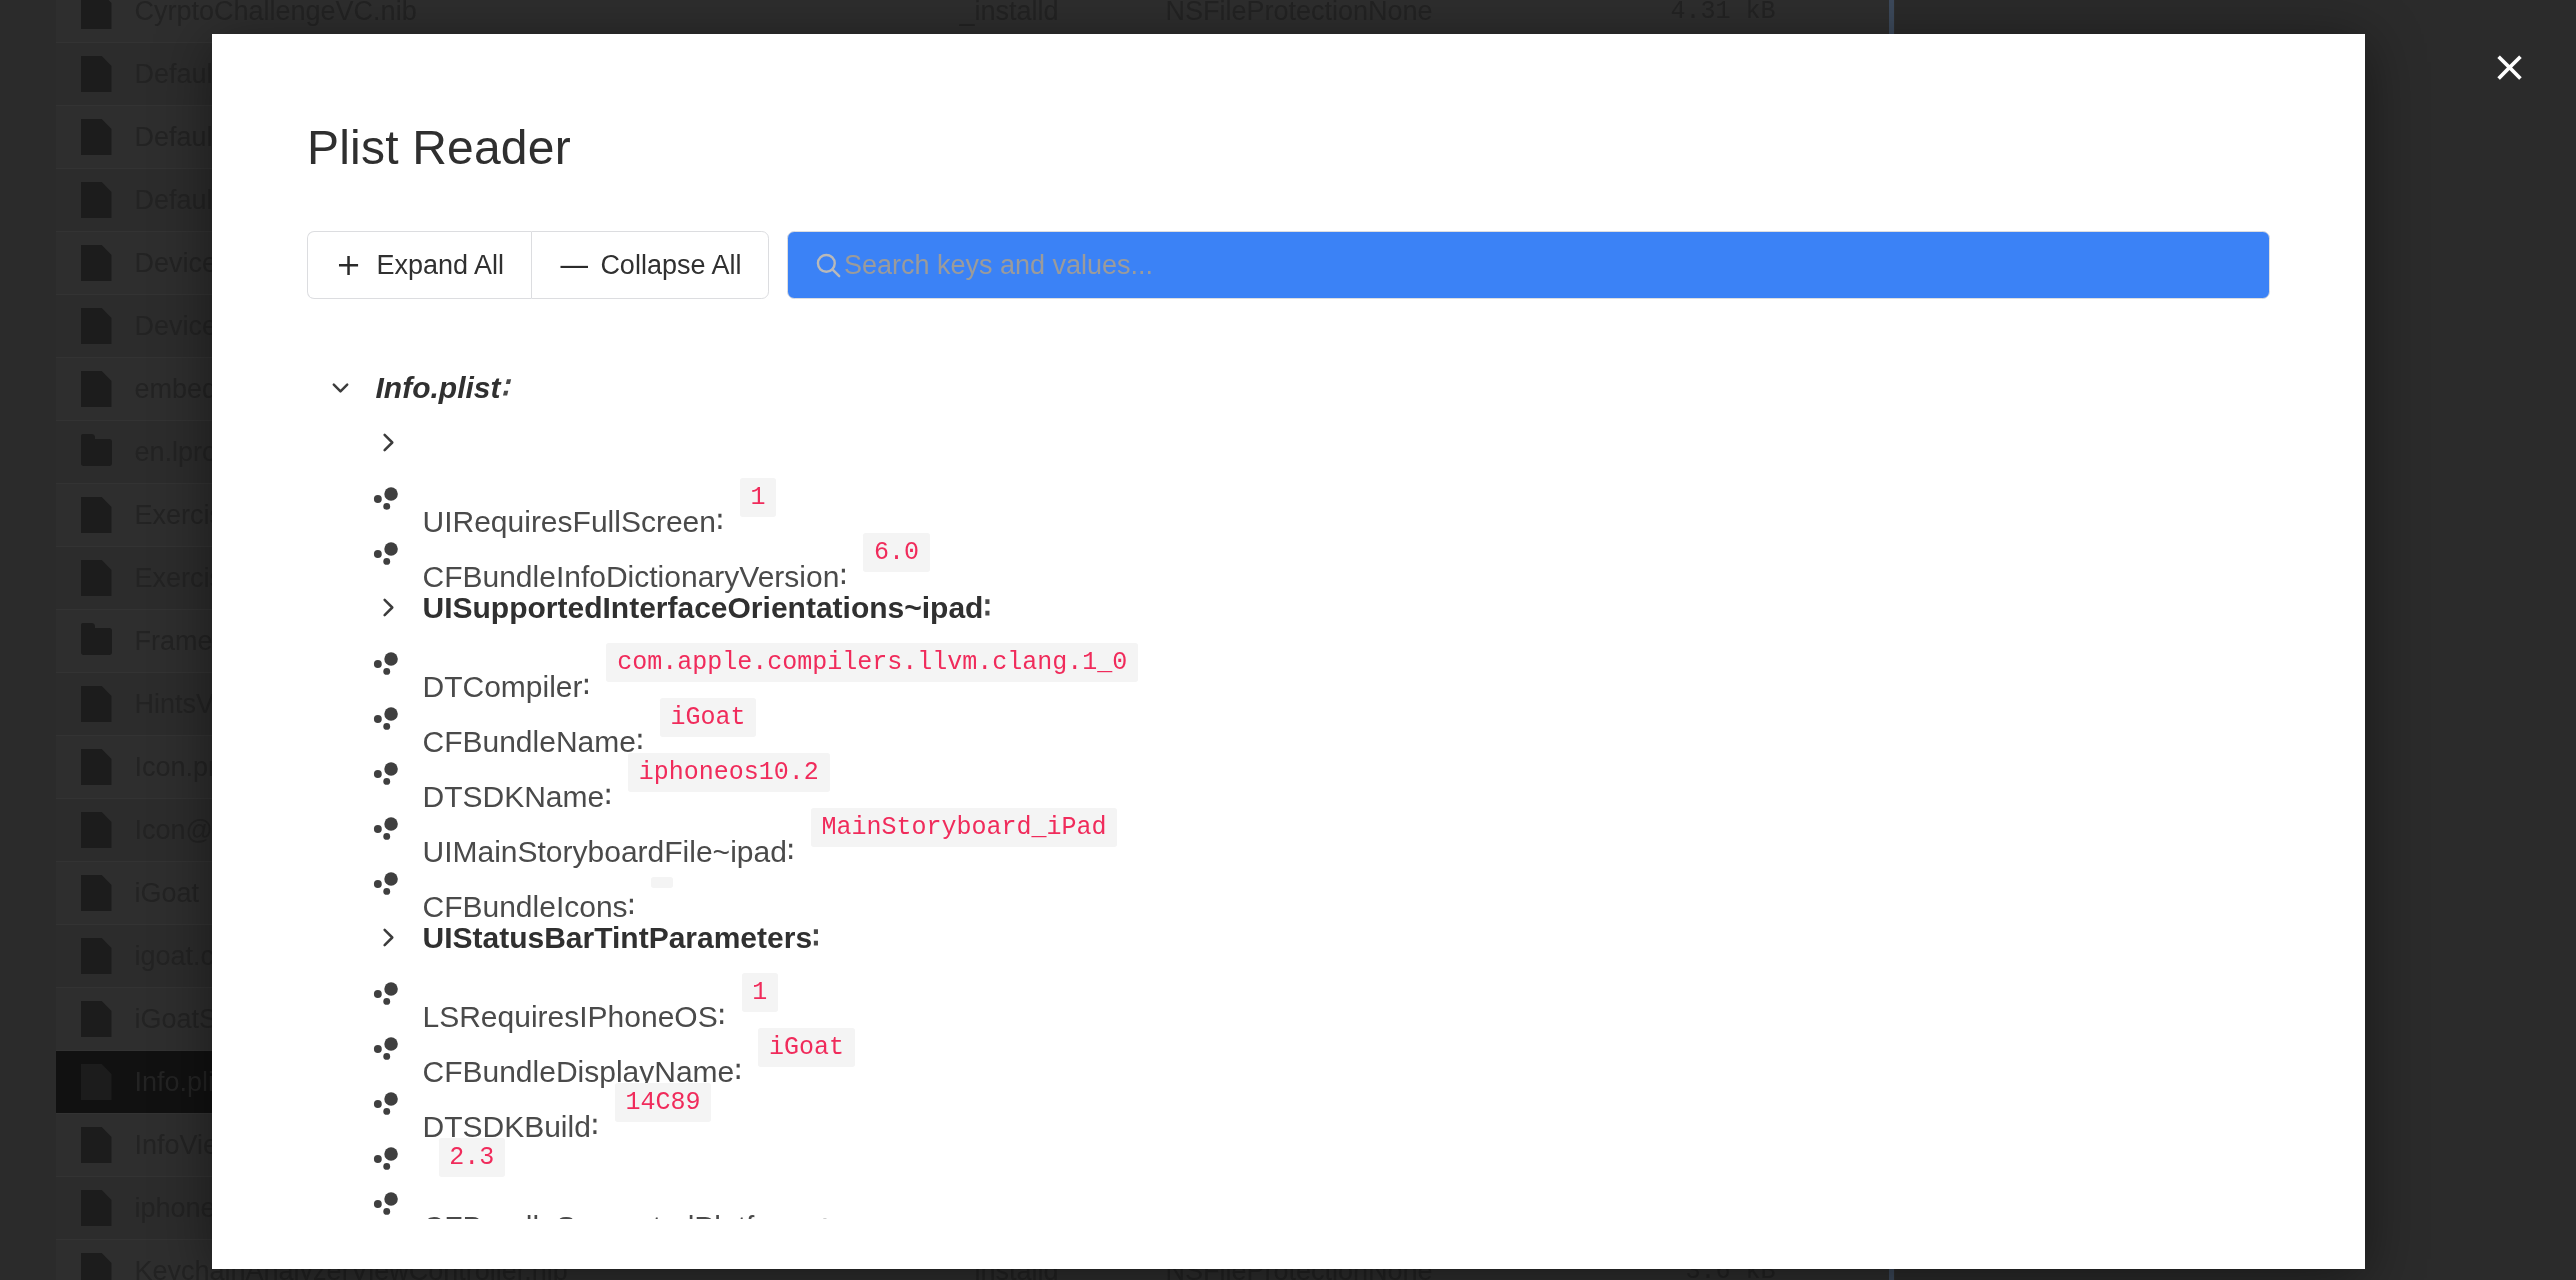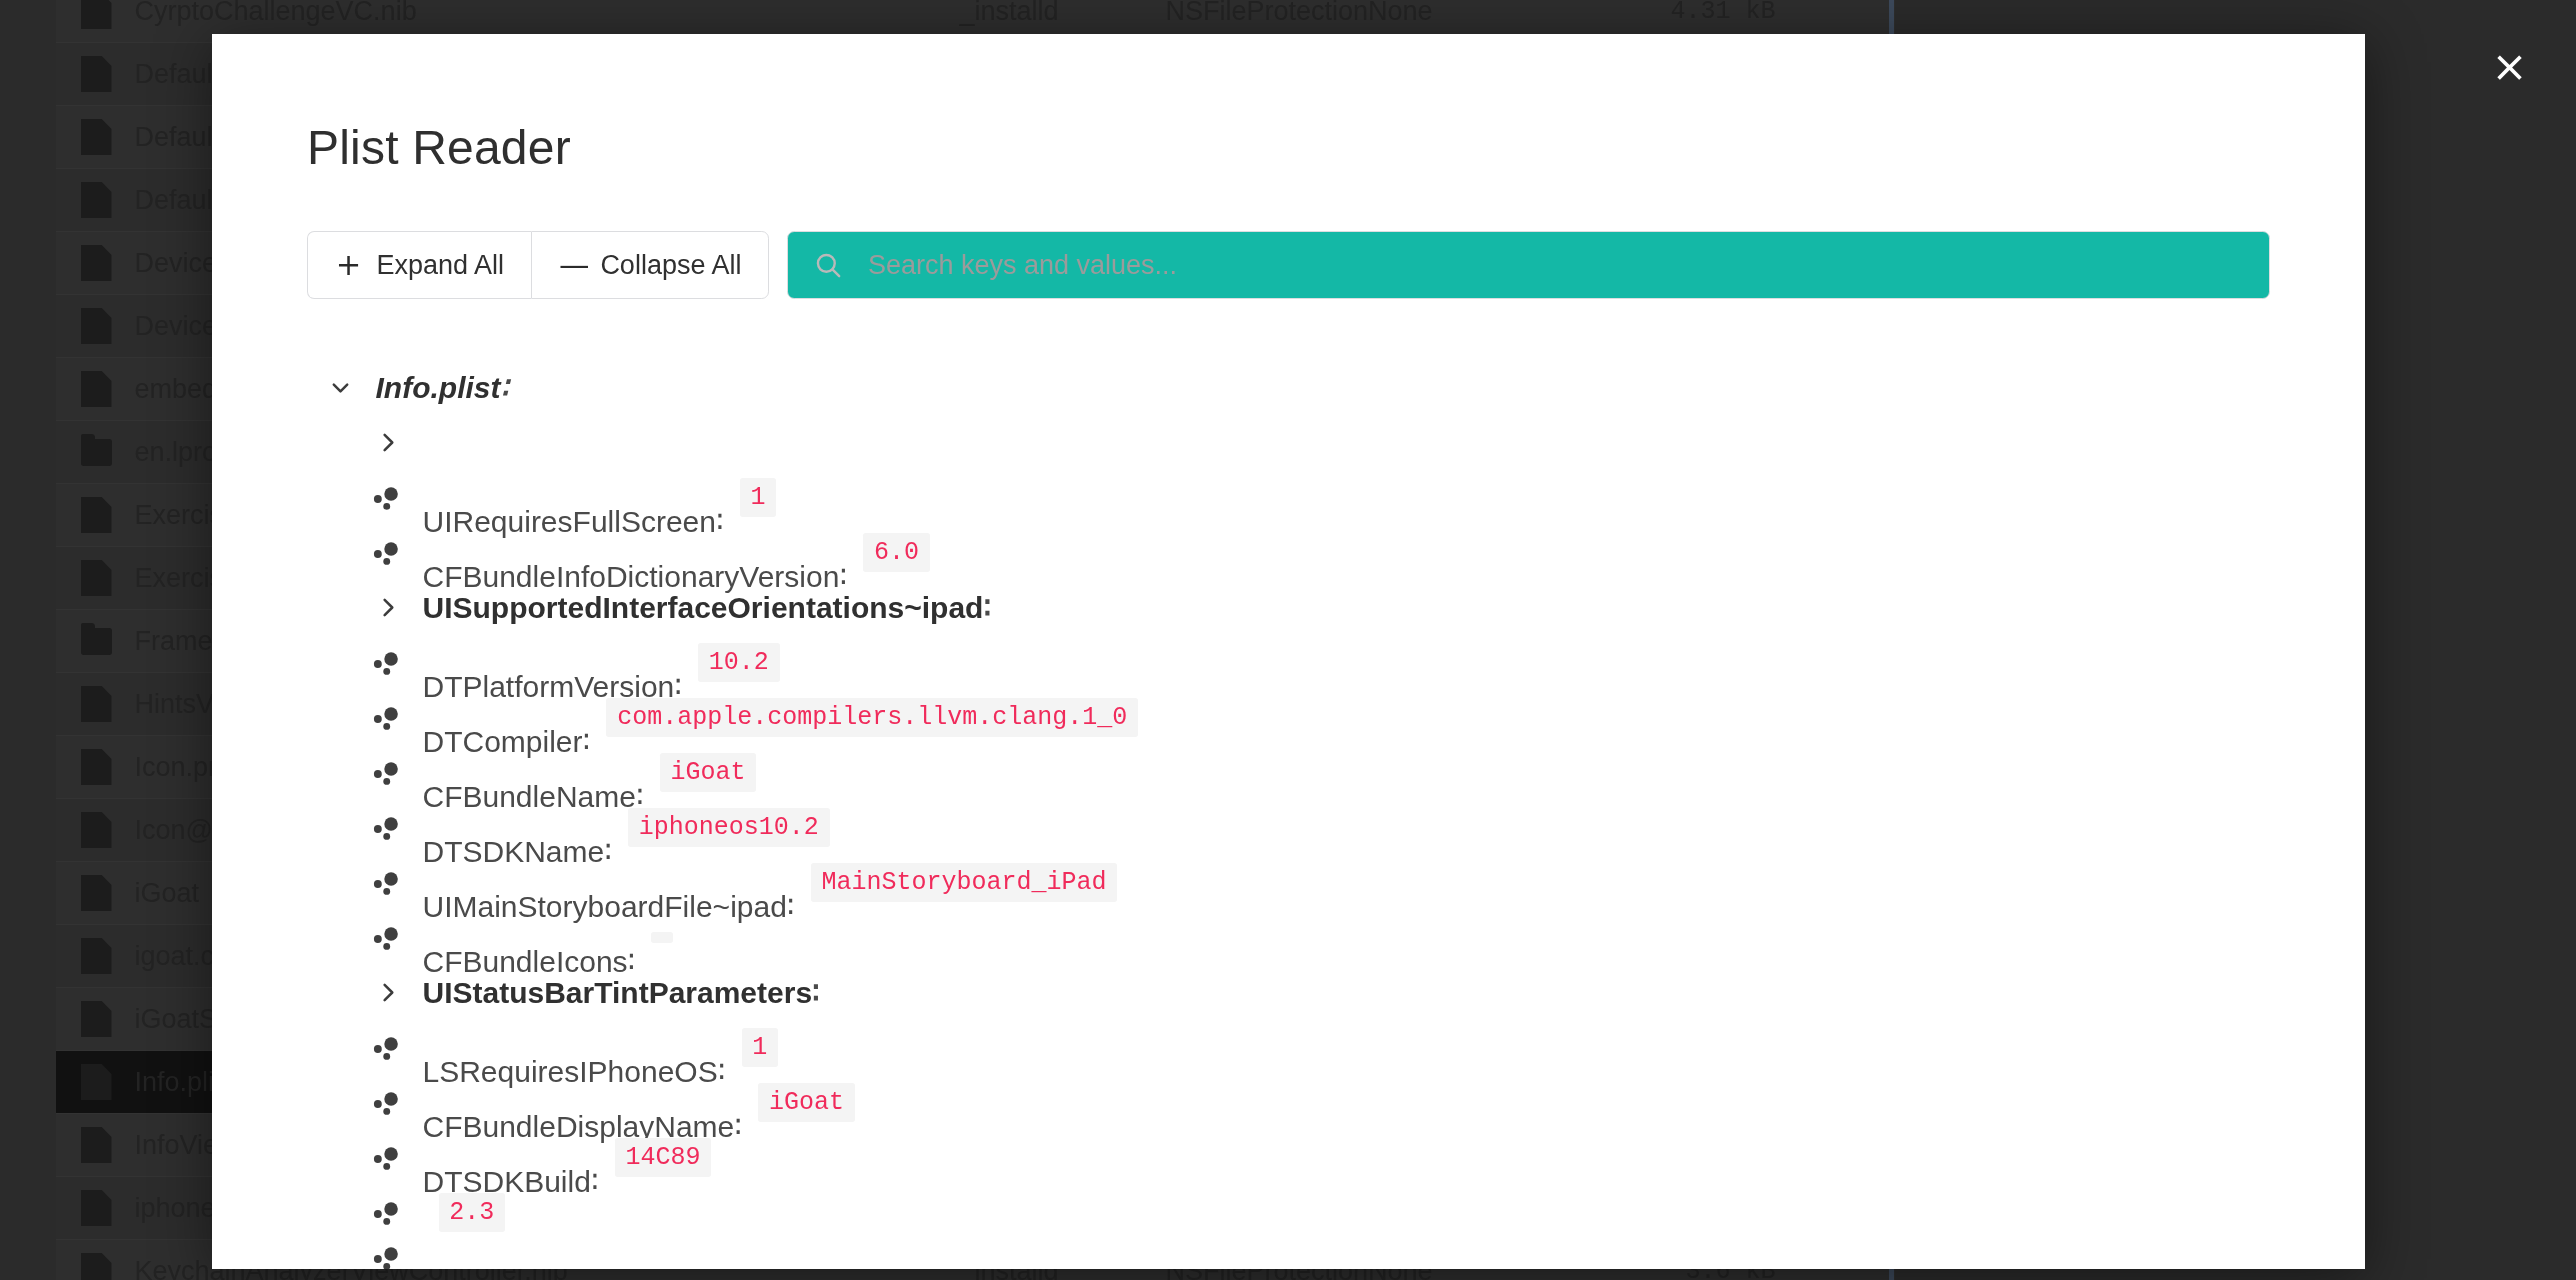--- a/index.html
+++ b/index.html
@@ -115,24 +115,24 @@
   .tb-btn:first-child { border-radius: 7.2px 0 0 7.2px; border-right: none; }
   .tb-btn:last-child  { border-radius: 0 7.2px 7.2px 0; }
   .tb-sign {
     font-size: 30.5px; color: #2b2b2b; line-height: 1;
     font-family: "DejaVu Sans", sans-serif;
     display: inline-block; width: 27px; text-align: center;
   }
   .search-wrap {
     flex: 1;
     margin-left: 18px;
-    display: flex; align-items: center; gap: 24px;
+    display: flex; align-items: center; gap: 0;
     border: 0.9px solid #dcdde0;
     border-radius: 7.2px;
-    background: #14b8a6;
+    background: #3b82f6;
     padding: 0 25px;
   }
   .search-input {
     flex: 1; border: none; outline: none;
     font-size: 27px; color: #333;
     font-family: "Liberation Sans", sans-serif;
     background: transparent;
   }
   .search-input::placeholder { color: #9b9b9b; }
   .mag { flex: 0 0 auto; width: 30.5px; height: 30.5px; }
@@ -408,29 +408,20 @@
             </svg>
           </span>
           <span class="key-branch">UISupportedInterfaceOrientations~ipad<span class="colon">∶</span></span>
         </div>
         <div class="node child">
           <span class="dots"><svg viewBox="0 0 24 24" width="30.5" height="30.5">
               <circle cx="15" cy="9.5" r="5.3" fill="#3f3f3f"></circle>
               <circle cx="4.6" cy="13.4" r="3.1" fill="#3f3f3f"></circle>
               <circle cx="11.6" cy="19.2" r="2.7" fill="#3f3f3f"></circle>
             </svg></span>
-          <span class="key-leaf">DTPlatformVersion<span class="colon">∶</span></span>
-          <span class="val">10.2</span>
-        </div>
-        <div class="node child">
-          <span class="dots"><svg viewBox="0 0 24 24" width="30.5" height="30.5">
-              <circle cx="15" cy="9.5" r="5.3" fill="#3f3f3f"></circle>
-              <circle cx="4.6" cy="13.4" r="3.1" fill="#3f3f3f"></circle>
-              <circle cx="11.6" cy="19.2" r="2.7" fill="#3f3f3f"></circle>
-            </svg></span>
           <span class="key-leaf">DTCompiler<span class="colon">∶</span></span>
           <span class="val">com.apple.compilers.llvm.clang.1_0</span>
         </div>
         <div class="node child">
           <span class="dots"><svg viewBox="0 0 24 24" width="30.5" height="30.5">
               <circle cx="15" cy="9.5" r="5.3" fill="#3f3f3f"></circle>
               <circle cx="4.6" cy="13.4" r="3.1" fill="#3f3f3f"></circle>
               <circle cx="11.6" cy="19.2" r="2.7" fill="#3f3f3f"></circle>
             </svg></span>
           <span class="key-leaf">CFBundleName<span class="colon">∶</span></span>

